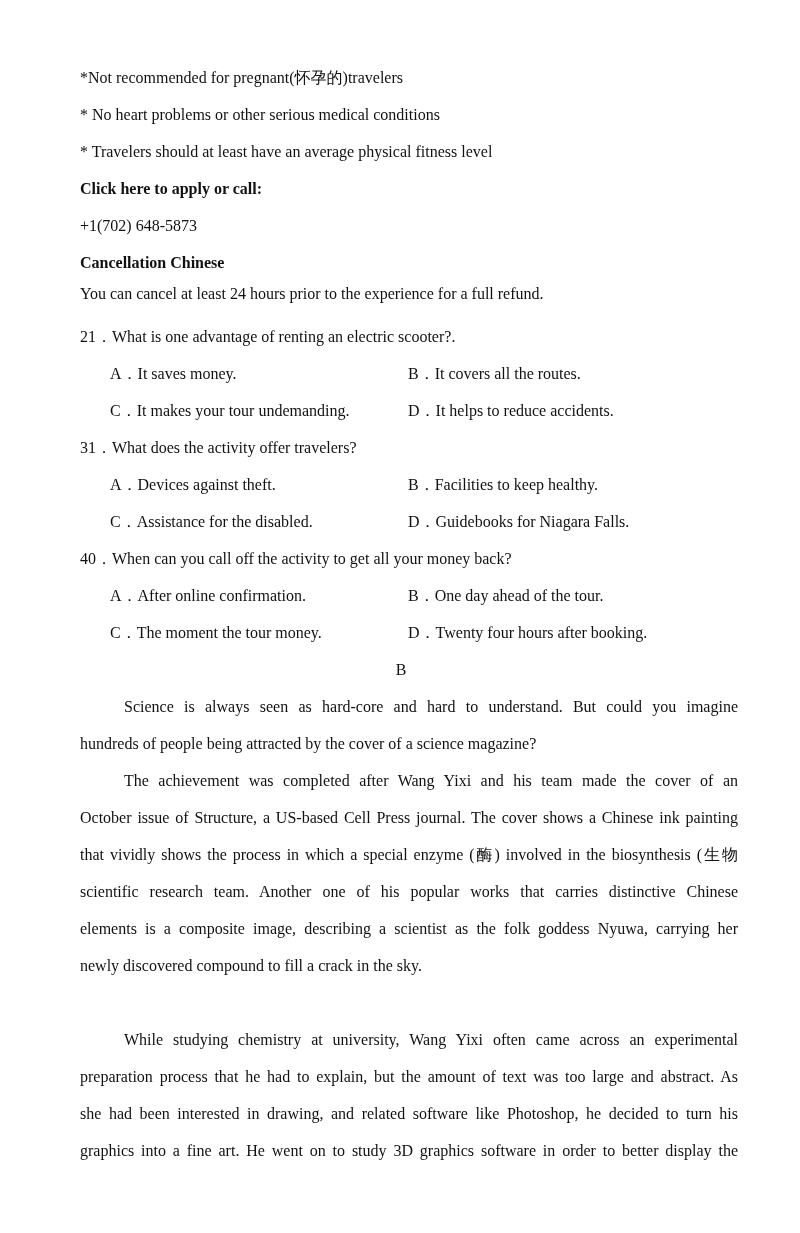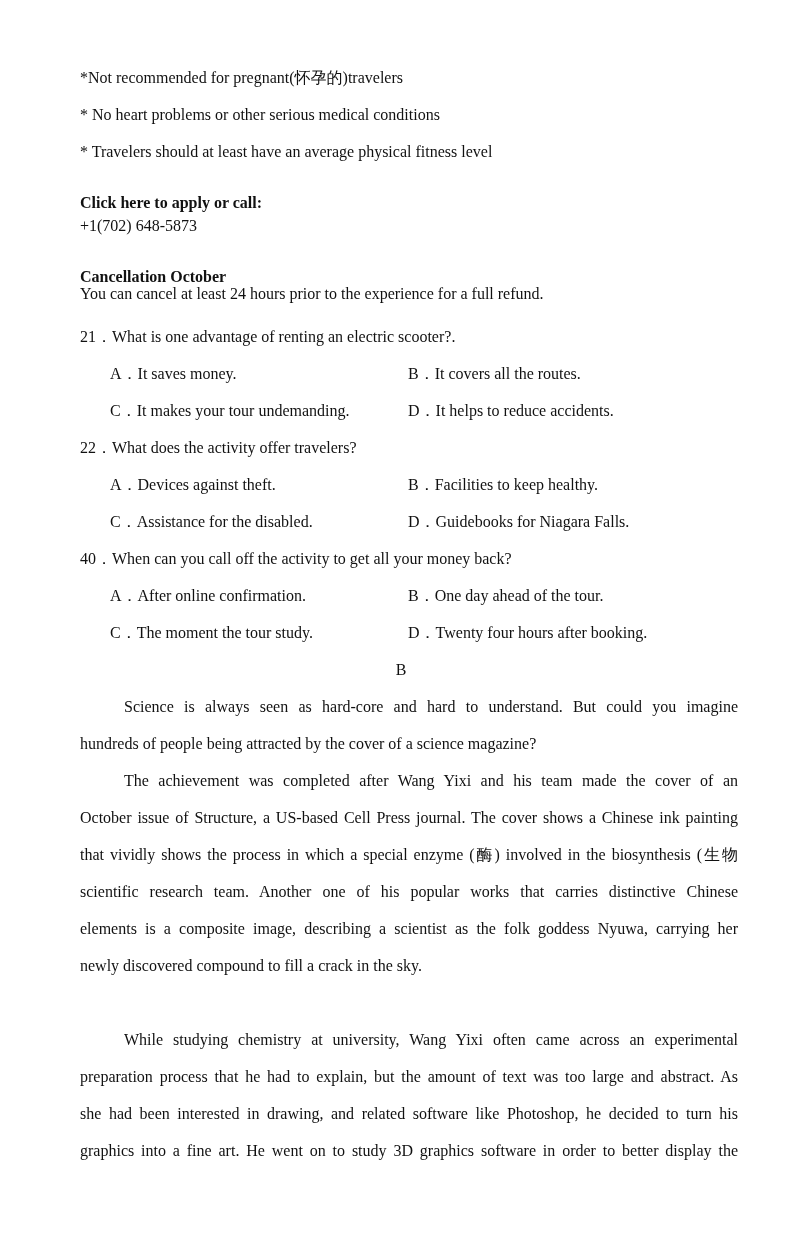--- a/index.html
+++ b/index.html
@@ -1,65 +1,65 @@
 <!DOCTYPE html>
 <html><head>
 <meta charset="utf-8">
 <style>
   html, body { margin: 0; padding: 0; background: #ffffff; }
   body { width: 800px; height: 1233px; position: relative; overflow: hidden;
          font-family: "Liberation Serif", "DejaVu Serif", serif; color: #111; font-size: 16px; }
   .page { position: absolute; left: 80px; top: 0; width: 658px; }
   .line { position: absolute; left: 0; white-space: nowrap; line-height: 20px; }
-  .bold { font-weight: bold; margin-top: 14px; }
+  .bold { font-weight: bold; }
   .opt { position: absolute; white-space: nowrap; line-height: 20px; text-align: center; }
   .center { position: absolute; left: 0; width: 642px; text-align: center; line-height: 20px; }
   .para { position: absolute; left: 0; width: 658px; line-height: 37px; text-align: justify; text-align-last: justify; }
   .para .last { text-align-last: left; display: block; font-family: Liberation Serif, serif; }
   .jline { display: block; text-align: justify; text-align-last: justify; height: 37px; }
   .jline.last { text-align-last: left; }
   .indent { text-indent: 44px; }
 </style>
 </head>
 <body>
 
 <div class="page">
 
   <div class="line" style="top:68px">*Not recommended for pregnant(怀孕的)travelers</div>
   <div class="line" style="top:105px">* No heart problems or other serious medical conditions</div>
   <div class="line" style="top:142px">* Travelers should at least have an average physical fitness level</div>
 
   <div class="line bold" style="top:179px">Click here to apply or call:</div>
   <div class="line" style="top:216px">+1(702) 648-5873</div>
 
-  <div class="line bold" style="top:253px">Cancellation October</div>
+  <div class="line bold" style="top:253px">Cancellation Chinese</div>
   <div class="line" style="top:284px">You can cancel at least 24 hours prior to the experience for a full refund.</div>
 
   <div class="line" style="top:327px">
     <span>21．</span><span>What is one advantage of renting an electric scooter?.</span>
   </div>
   <div class="opt" style="top:364px; left:30px"><span>A．</span><span>It saves money.</span></div>
   <div class="opt" style="top:364px; left:328px"><span>B．</span><span>It covers all the routes.</span></div>
   <div class="opt" style="top:401px; left:30px"><span>C．</span><span>It makes your tour undemanding.</span></div>
   <div class="opt" style="top:401px; left:328px"><span>D．</span><span>It helps to reduce accidents.</span></div>
 
   <div class="line" style="top:438px">
-    <span>22．</span><span>What does the activity offer travelers?</span>
+    <span>31．</span><span>What does the activity offer travelers?</span>
   </div>
   <div class="opt" style="top:475px; left:30px"><span>A．</span><span>Devices against theft.</span></div>
   <div class="opt" style="top:475px; left:328px"><span>B．</span><span>Facilities to keep healthy.</span></div>
   <div class="opt" style="top:512px; left:30px"><span>C．</span><span>Assistance for the disabled.</span></div>
   <div class="opt" style="top:512px; left:328px"><span>D．</span><span>Guidebooks for Niagara Falls.</span></div>
 
   <div class="line" style="top:549px">
     <span>40．</span><span>When can you call off the activity to get all your money back?</span>
   </div>
   <div class="opt" style="top:586px; left:30px"><span>A．</span><span>After online confirmation.</span></div>
   <div class="opt" style="top:586px; left:328px"><span>B．</span><span>One day ahead of the tour.</span></div>
-  <div class="opt" style="top:623px; left:30px"><span>C．</span><span>The moment the tour study.</span></div>
+  <div class="opt" style="top:623px; left:30px"><span>C．</span><span>The moment the tour money.</span></div>
   <div class="opt" style="top:623px; left:328px"><span>D．</span><span>Twenty four hours after booking.</span></div>
 
   <div class="center" style="top:660px">B</div>
 
   <div class="para" style="top:688px">
     <span class="jline indent">Science is always seen as hard-core and hard to understand. But could you imagine</span>
     <span class="jline last">hundreds of people being attracted by the cover of a science magazine?</span>
   </div>
 
   <div class="para" style="top:762px">

